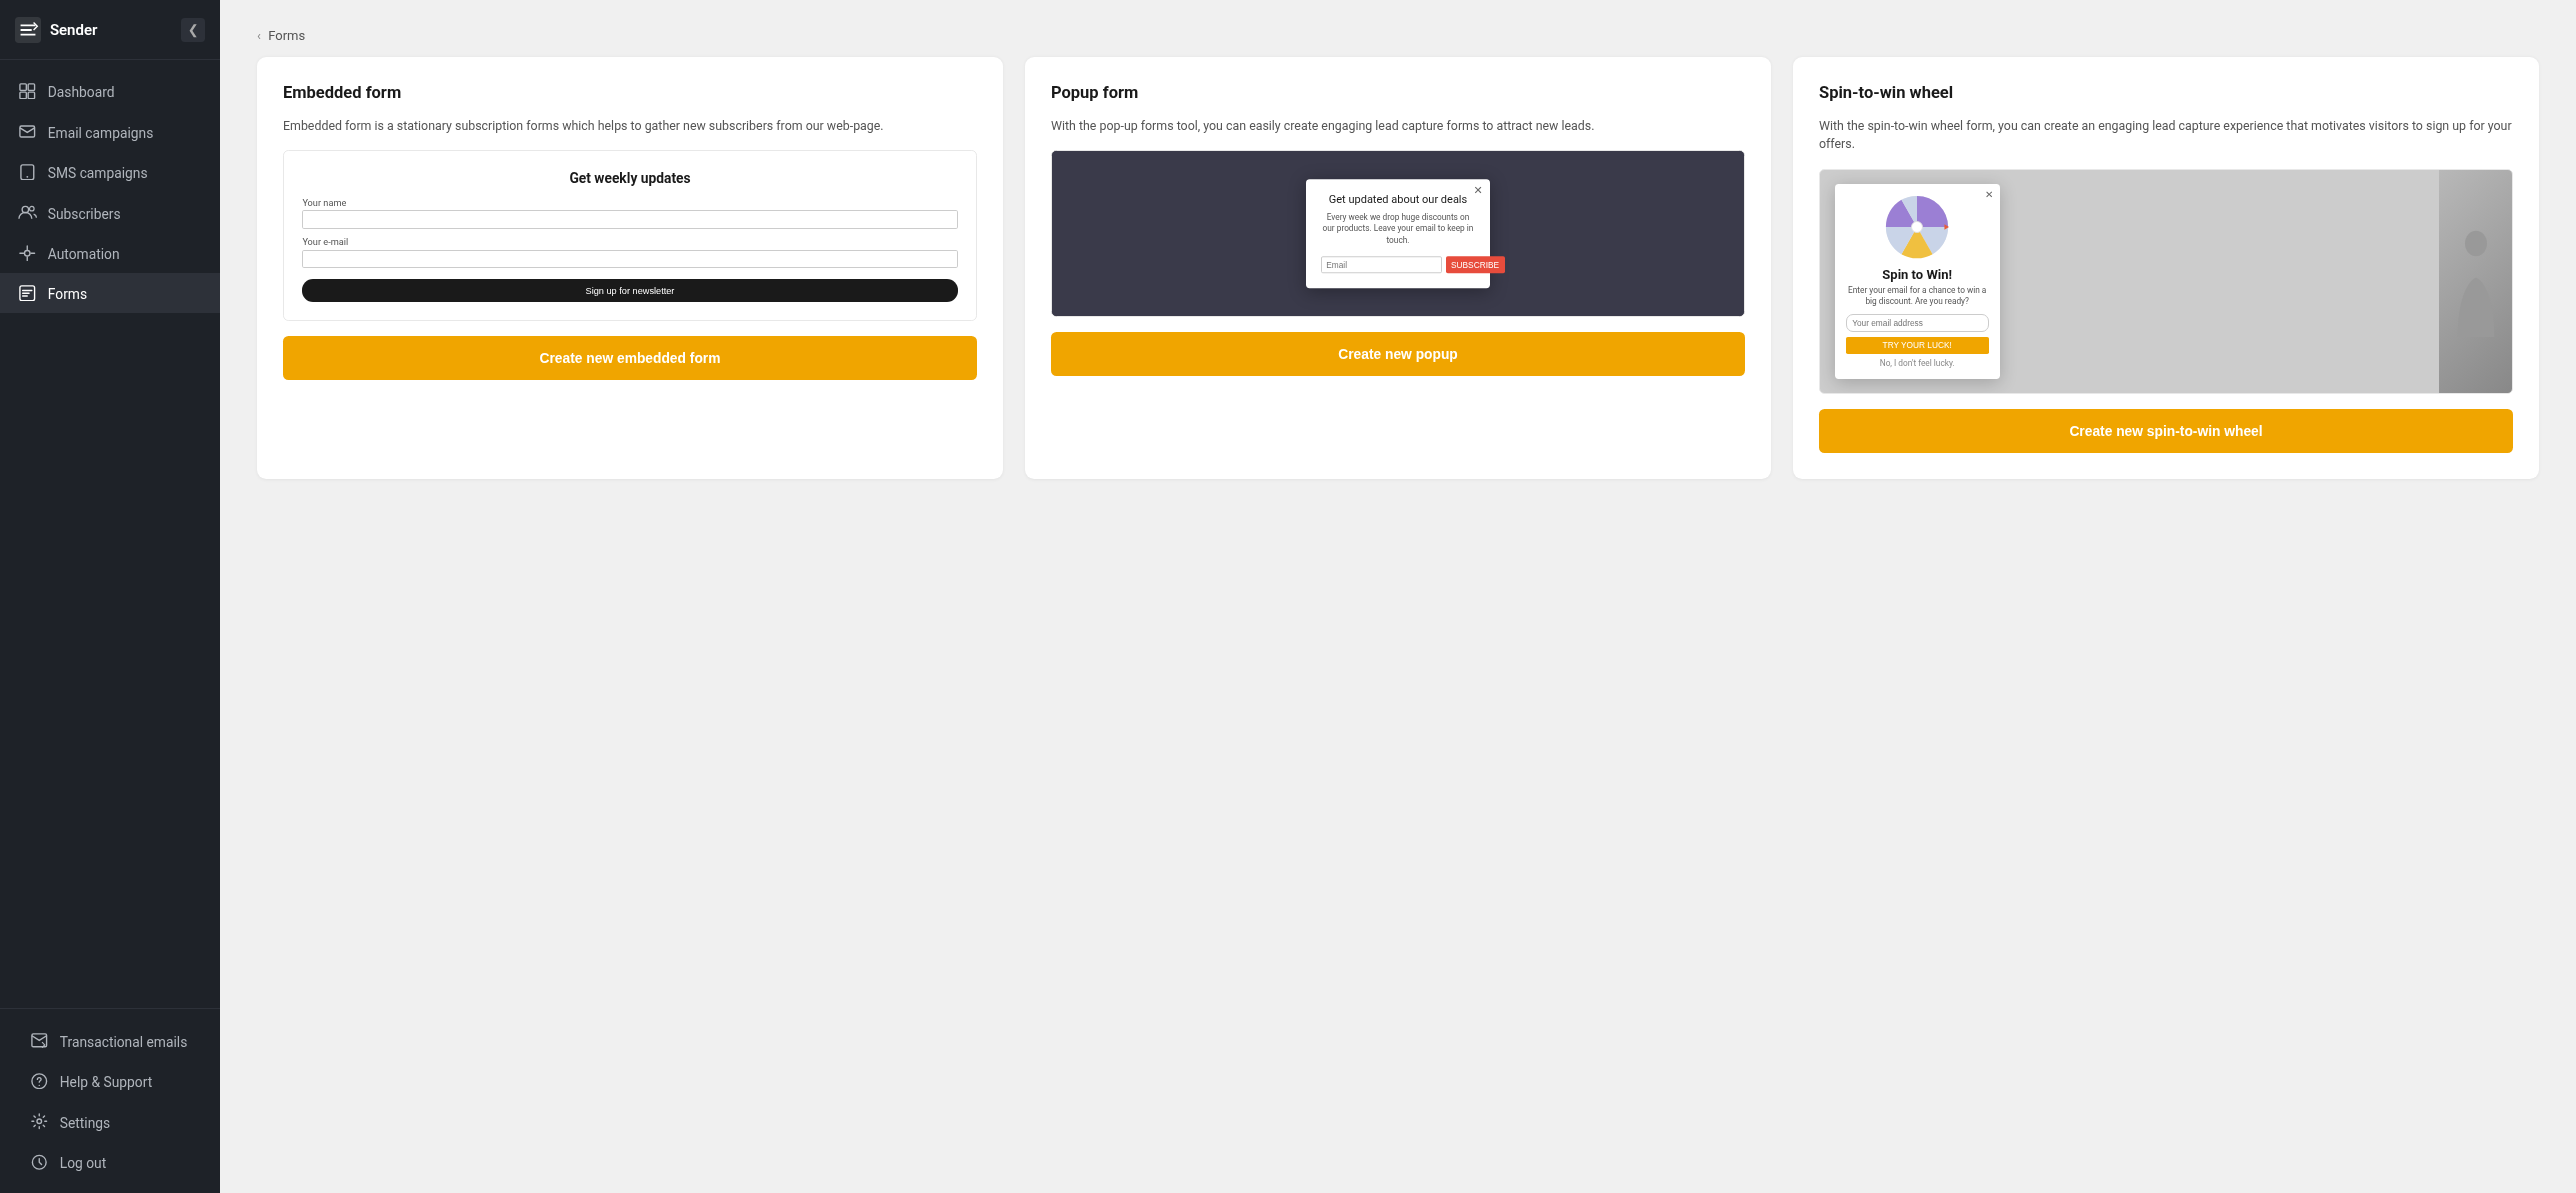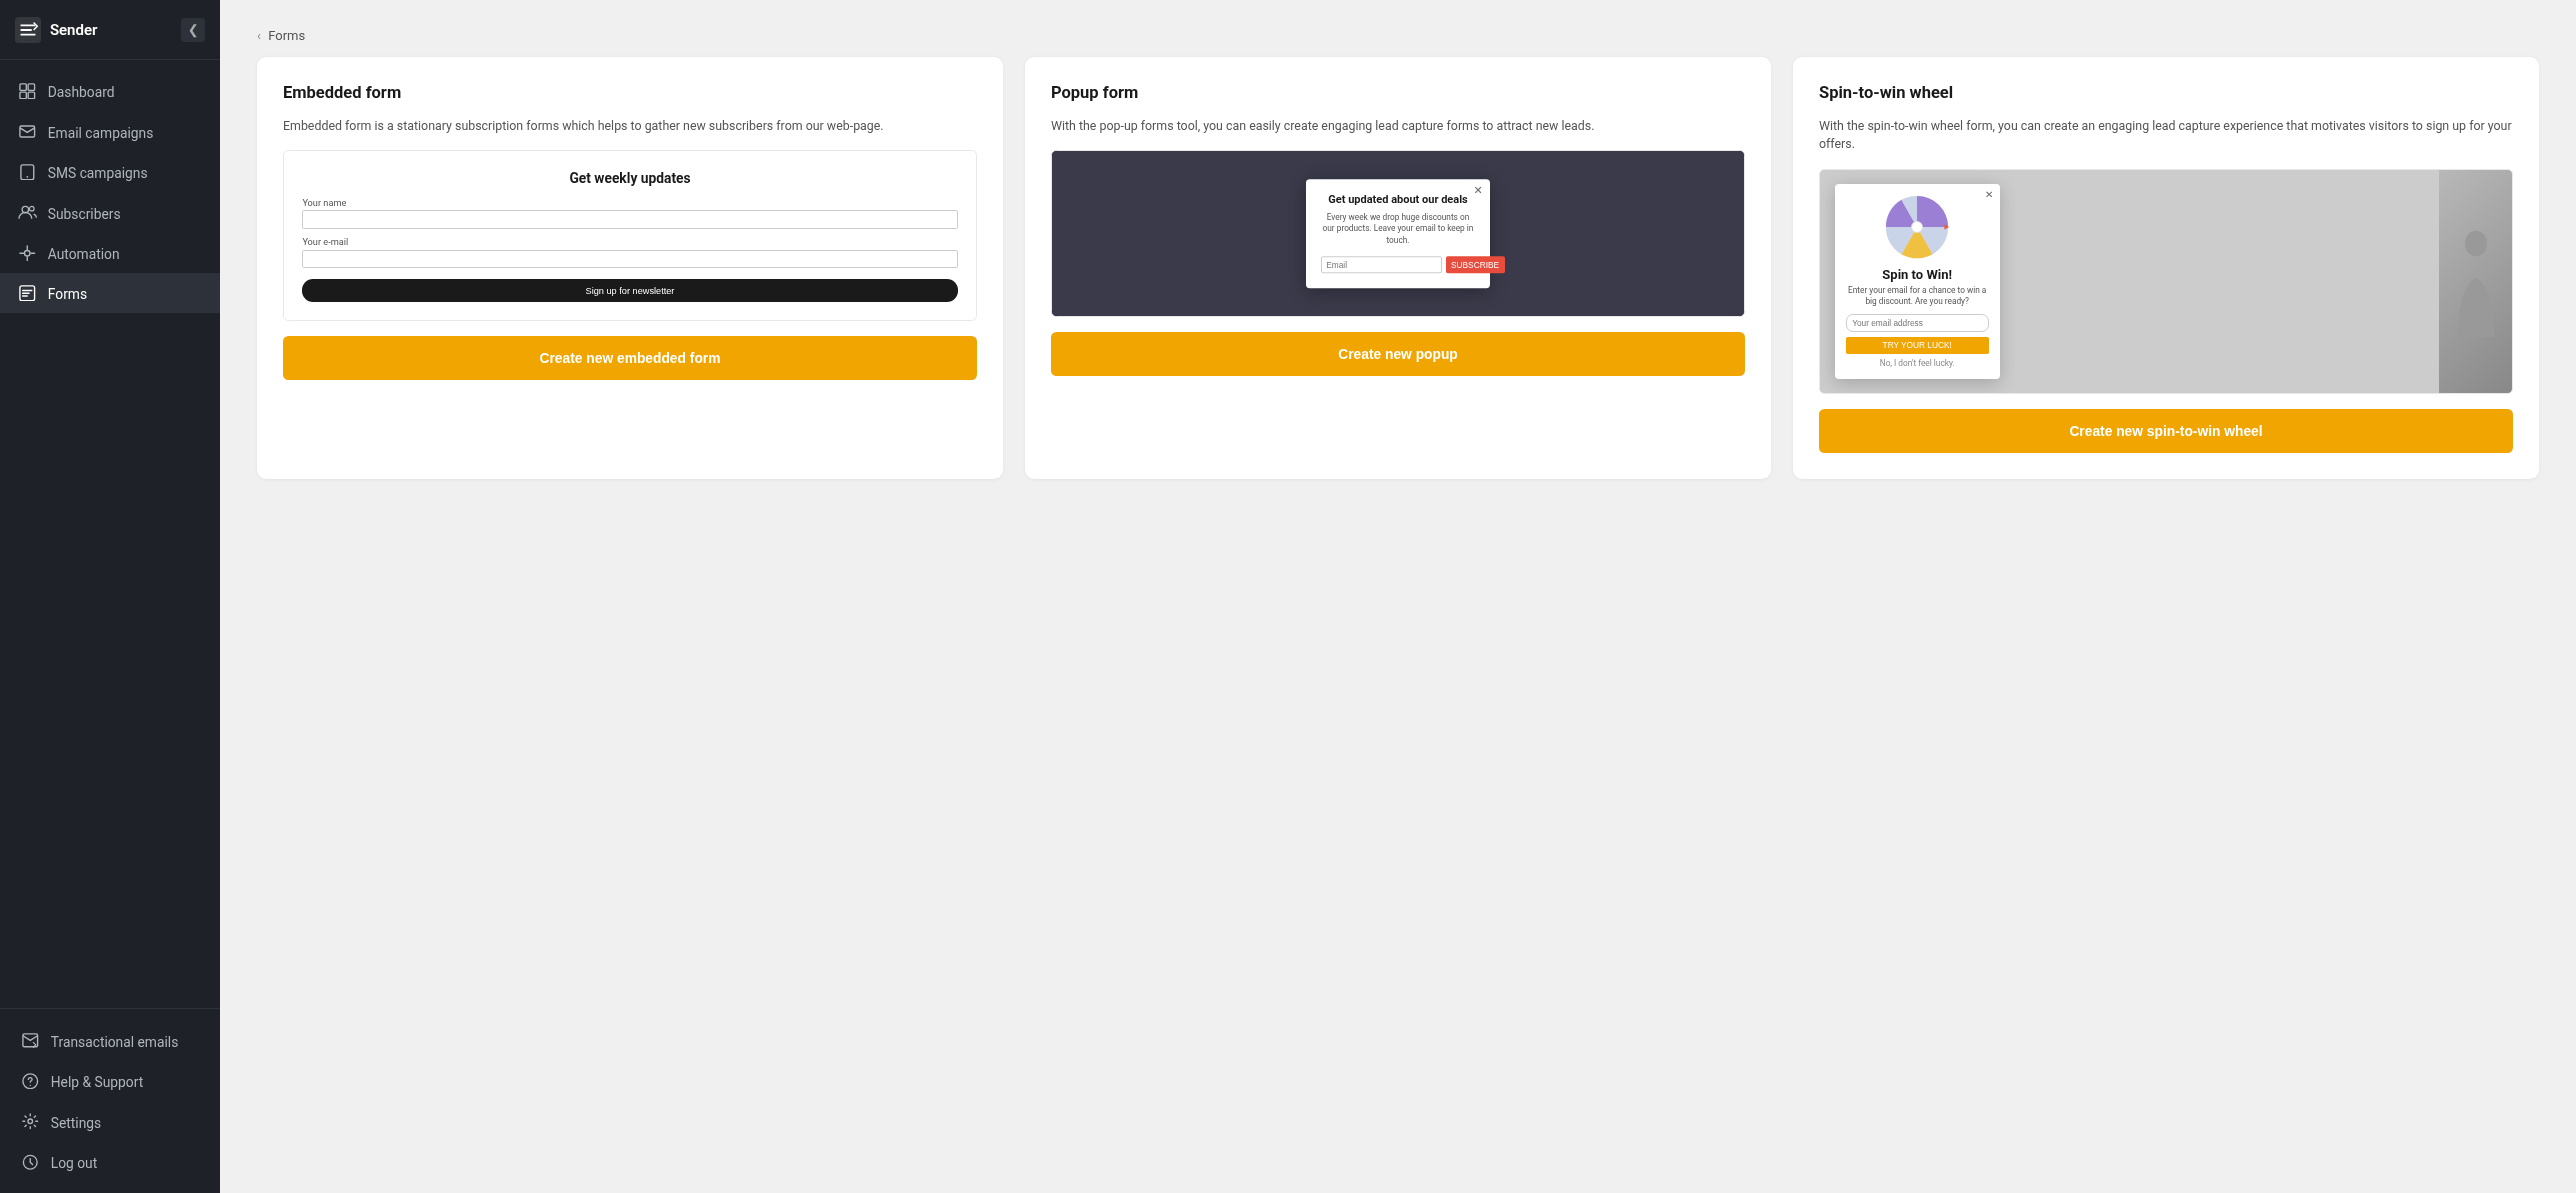--- a/index.html
+++ b/index.html
@@ -73,21 +73,21 @@
     .nav-item.active { background: #2d3139; color: #fff; }
     .nav-icon {
       width: 18.4px;
       height: 18.4px;
       display: flex;
       align-items: center;
       justify-content: center;
       flex-shrink: 0;
     }
     .sidebar-bottom {
-      padding: 11px 3px;
+      padding: 11px 12px;
       border-top: 0.9px solid #2d3139;
     }
 
     
     .main {
       flex: 1;
       overflow-y: auto;
       padding: 27.5px 37px;
       background: #f0f0f0;
     }
@@ -182,21 +182,21 @@
       left: 50%;
       transform: translate(-50%, -50%);
       background: #fff;
       border-radius: 3.7px;
       padding: 14.7px;
       width: 184px;
       box-shadow: 0 3.7px 18.4px rgba(0,0,0,0.3);
       font-size: 9.2px;
     }
     .popup-close { position: absolute; top: 5.5px; right: 7.3px; font-size: 11px; cursor: pointer; color: #666; }
-    .popup-overlay-title { font-size: 11px; font-weight: 700; text-align: center; margin-bottom: 5.5px; color: #1a1a1a; }
+    .popup-overlay-title { font-size: 11px; font-weight: 400; text-align: center; margin-bottom: 5.5px; color: #1a1a1a; }
     .popup-overlay-sub { font-size: 8.3px; color: #555; text-align: center; margin-bottom: 9.2px; line-height: 1.4; }
     .popup-email-row { display: flex; gap: 3.7px; }
     .popup-email-input { flex: 1; border: 0.9px solid #ccc; padding: 2.8px 4.6px; font-size: 8.3px; border-radius: 1.8px; }
     .popup-sub-btn { background: #e74c3c; color: #fff; border: none; font-size: 8.3px; padding: 2.8px 5.5px; border-radius: 1.8px; cursor: pointer; white-space: nowrap; }
     .popup-bg-text { font-size: 16.5px; font-weight: 700; color: rgba(255,255,255,0.15); text-align: center; }
     .spin-modal {
       background: #fff;
       border-radius: 3.7px;
       padding: 11px;
       width: 165px;

